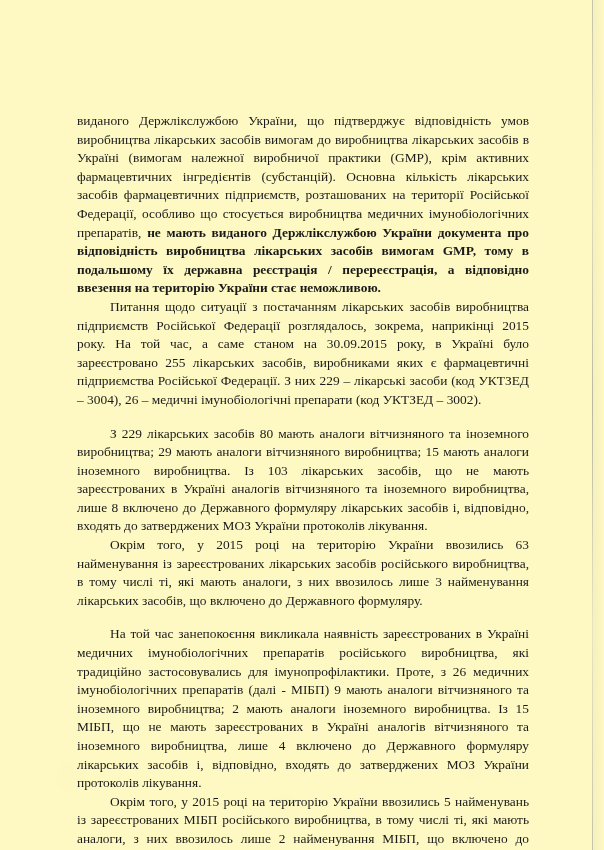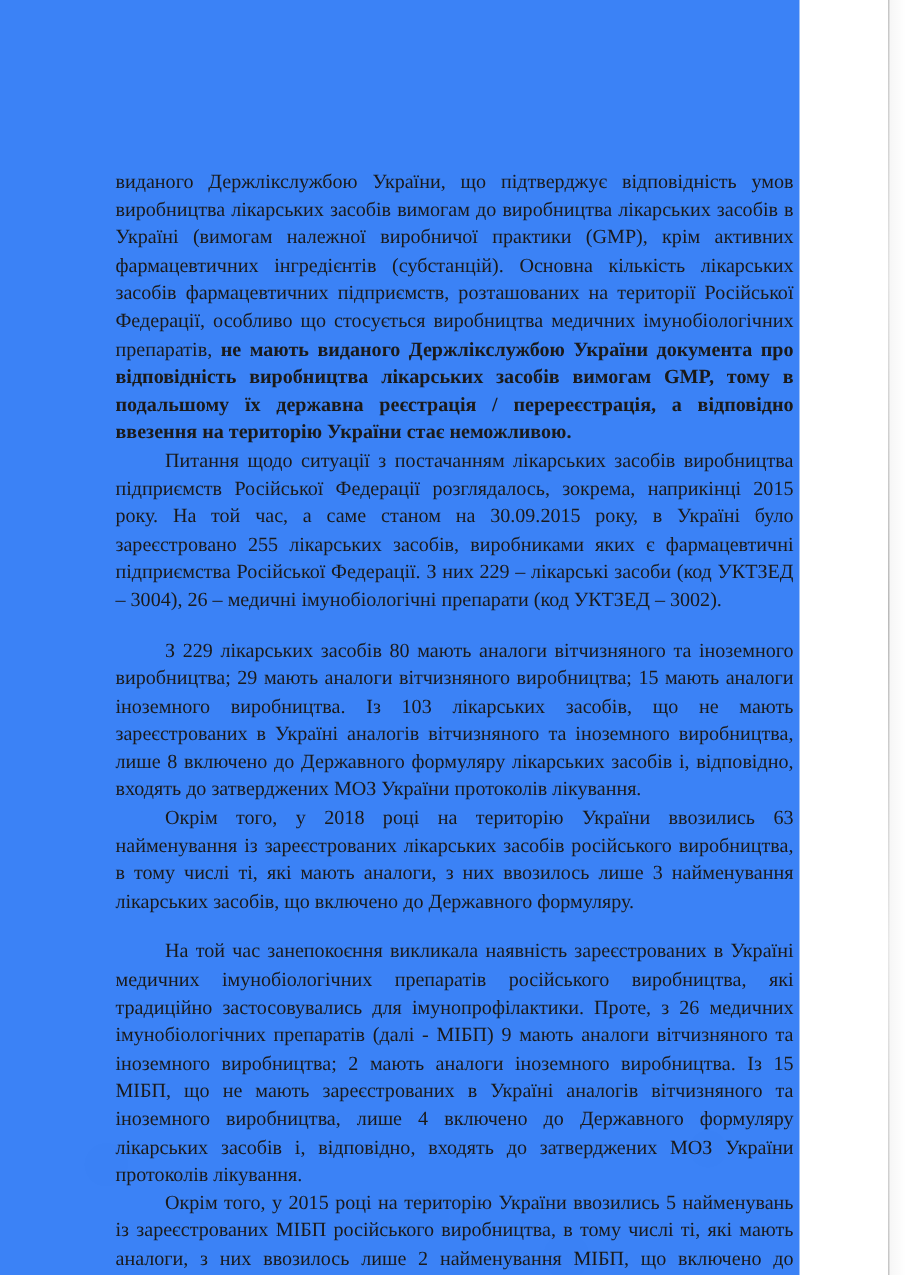--- a/index.html
+++ b/index.html
@@ -15,23 +15,23 @@
     font-family: "Liberation Serif", "DejaVu Serif", serif;
     color: #1a1a1a;
     position: relative;
   }
 
   
   .page-sheet {
     position: absolute;
     left: 0;
     top: 0;
-    width: 533px;
+    width: 604px;
     height: 850px;
-    background: #3b82f6;
+    background: #fef9c3;
     box-sizing: border-box;
   }
 
   
   .scan-edge-line {
     position: absolute;
     top: 0;
     left: 592px;
     width: 1px;
     height: 850px;
@@ -95,21 +95,21 @@
 </style>
 </head>
 <body>
 
 <div class="page-sheet">
 
   <div class="text-block">
       <p class="doc-para no-indent"><span>виданого Держлікслужбою України, що підтверджує відповідність умов виробництва лікарських засобів вимогам до виробництва лікарських засобів в Україні (вимогам належної виробничої практики (GMP), крім активних фармацевтичних інгредієнтів (субстанцій). Основна кількість лікарських засобів фармацевтичних підприємств, розташованих на території Російської Федерації, особливо що стосується виробництва медичних імунобіологічних препаратів, </span><span class="bold-run">не мають виданого Держлікслужбою України документа про відповідність виробництва лікарських засобів вимогам  GMP, тому в подальшому їх державна реєстрація / перереєстрація, а відповідно ввезення на територію України стає неможливою.</span></p>
       <p class="doc-para"><span>Питання щодо ситуації з постачанням лікарських засобів виробництва підприємств Російської Федерації розглядалось, зокрема, наприкінці 2015 року. На той час, а саме станом на 30.09.2015 року, в Україні було зареєстровано 255 лікарських засобів, виробниками яких є фармацевтичні підприємства Російської Федерації. З них 229 – лікарські засоби (код УКТЗЕД – 3004), 26 – медичні імунобіологічні препарати (код УКТЗЕД – 3002).</span></p>
       <p class="doc-para gap-before"><span>З 229 лікарських засобів 80 мають аналоги вітчизняного та іноземного виробництва; 29 мають аналоги вітчизняного виробництва; 15 мають аналоги іноземного виробництва. Із 103 лікарських засобів, що не мають зареєстрованих в Україні аналогів вітчизняного та іноземного виробництва, лише 8 включено до Державного формуляру лікарських засобів і, відповідно, входять до затверджених МОЗ України протоколів лікування.</span></p>
-      <p class="doc-para"><span>Окрім того, у 2018 році на територію України ввозились 63  найменування із зареєстрованих лікарських засобів російського виробництва, в тому числі ті, які мають аналоги, з них ввозилось лише 3 найменування лікарських засобів, що включено до Державного формуляру.</span></p>
+      <p class="doc-para"><span>Окрім того, у 2015 році на територію України ввозились 63  найменування із зареєстрованих лікарських засобів російського виробництва, в тому числі ті, які мають аналоги, з них ввозилось лише 3 найменування лікарських засобів, що включено до Державного формуляру.</span></p>
       <p class="doc-para gap-before"><span>На той час занепокоєння викликала наявність зареєстрованих в Україні медичних імунобіологічних препаратів російського виробництва, які традиційно застосовувались для імунопрофілактики. Проте, з 26 медичних імунобіологічних препаратів (далі - МІБП) 9 мають аналоги вітчизняного та іноземного виробництва; 2 мають аналоги іноземного виробництва. Із 15 МІБП, що не мають зареєстрованих в Україні аналогів вітчизняного та іноземного виробництва, лише 4 включено до Державного формуляру лікарських засобів і, відповідно, входять до затверджених МОЗ України протоколів лікування.</span></p>
       <p class="doc-para"><span>Окрім того, у 2015 році на територію України ввозились 5  найменувань із зареєстрованих МІБП російського виробництва, в тому числі ті, які мають аналоги, з них ввозилось лише 2 найменування МІБП, що включено до Державного формуляру лікарських засобів.</span></p>
     </div>
 
   <div class="scan-speckle"></div>
   <div class="scan-edge-line"></div>
   <div class="scan-edge-shadow"></div>
 </div>
 
 </body></html>

